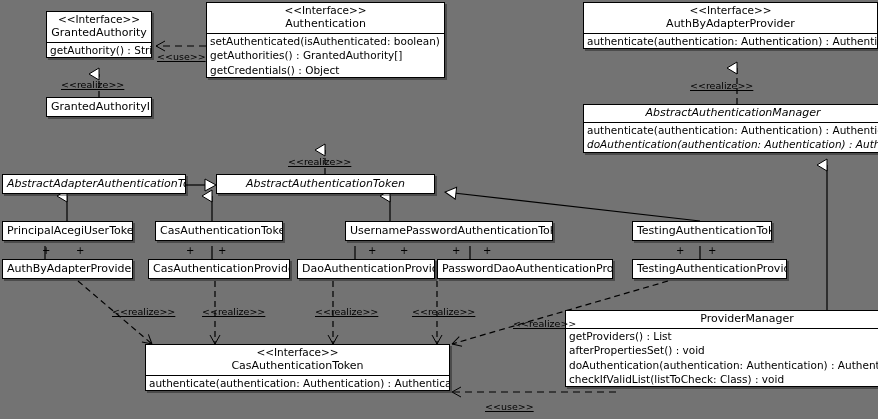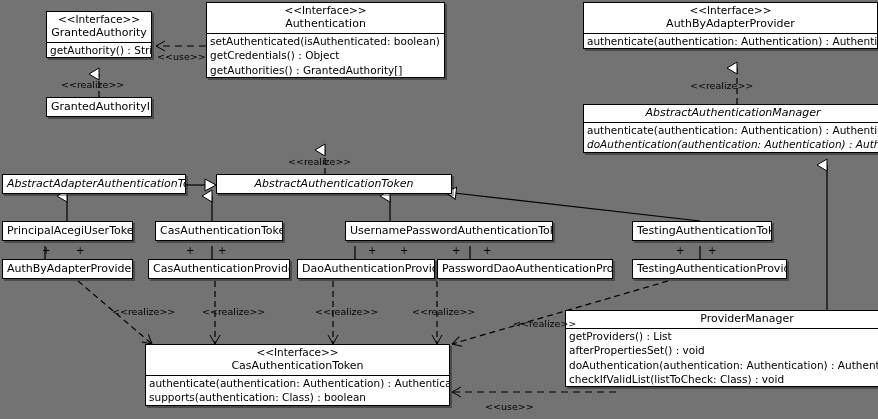--- a/index.html
+++ b/index.html
@@ -80,20 +80,21 @@
   }
   .edge-label {
     position: absolute;
     font-size: 9.5px;
     line-height: 11px;
     color: #000;
     white-space: nowrap;
     background: transparent;
     z-index: 6;
     font-family: "DejaVu Sans", sans-serif;
+    text-decoration: underline;
   }
   .plus {
     position: absolute;
     font-size: 10px;
     line-height: 10px;
     z-index: 6;
     color: #000;
   }
 </style>
 </head>
@@ -220,22 +221,22 @@
   </div>
 
   <div class="uml" style="left:206px; top:2px; width:239px;">
     <div class="hdr">
       <span class="stereo">&lt;&lt;Interface&gt;&gt;</span>
       <span class="cname">Authentication</span>
     </div>
     <div class="sep"></div>
     <div class="ops">
       <div class="op">setAuthenticated(isAuthenticated: boolean) : void</div>
+      <div class="op">getAuthorities() : GrantedAuthority[]</div>
       <div class="op">getCredentials() : Object</div>
-      <div class="op">getAuthorities() : GrantedAuthority[]</div>
     </div>
   </div>
 
   <div class="uml" style="left:583px; top:2px; width:295px;">
     <div class="hdr">
       <span class="stereo">&lt;&lt;Interface&gt;&gt;</span>
       <span class="cname">AuthByAdapterProvider</span>
     </div>
     <div class="sep"></div>
     <div class="ops">
@@ -251,21 +252,21 @@
     <div class="ops">
       <div class="op">authenticate(authentication: Authentication) : Authentication</div>
       <div class="op it">doAuthentication(authentication: Authentication) : Authentication</div>
     </div>
   </div>
 
   <div class="uml simple" style="left:2px; top:174px; width:184px;">
     <div class="hdr italic" style="font-style:italic;">AbstractAdapterAuthenticationToken</div>
   </div>
 
-  <div class="uml simple" style="left:216px; top:174px; width:236px;">
+  <div class="uml simple" style="left:216px; top:174px; width:219px;">
     <div class="hdr italic" style="font-style:italic;">AbstractAuthenticationToken</div>
   </div>
 
   <div class="uml simple" style="left:2px; top:221px; width:131px;">
     <div class="hdr">PrincipalAcegiUserToken</div>
   </div>
 
   <div class="uml simple" style="left:155px; top:221px; width:128px;">
     <div class="hdr">CasAuthenticationToken</div>
   </div>
@@ -299,21 +300,20 @@
   </div>
 
   <div class="uml" style="left:145px; top:344px; width:305px;">
     <div class="hdr">
       <span class="stereo">&lt;&lt;Interface&gt;&gt;</span>
       <span class="cname">CasAuthenticationToken</span>
     </div>
     <div class="sep"></div>
     <div class="ops">
       <div class="op">authenticate(authentication: Authentication) : Authentication</div>
-      <div class="op">supports(authentication: Class) : boolean</div>
     </div>
   </div>
 
   <div class="uml" style="left:565px; top:310px; width:364px;">
     <div class="hdr">
       <span class="cname">ProviderManager</span>
     </div>
     <div class="sep"></div>
     <div class="ops">
       <div class="op">getProviders() : List</div>

